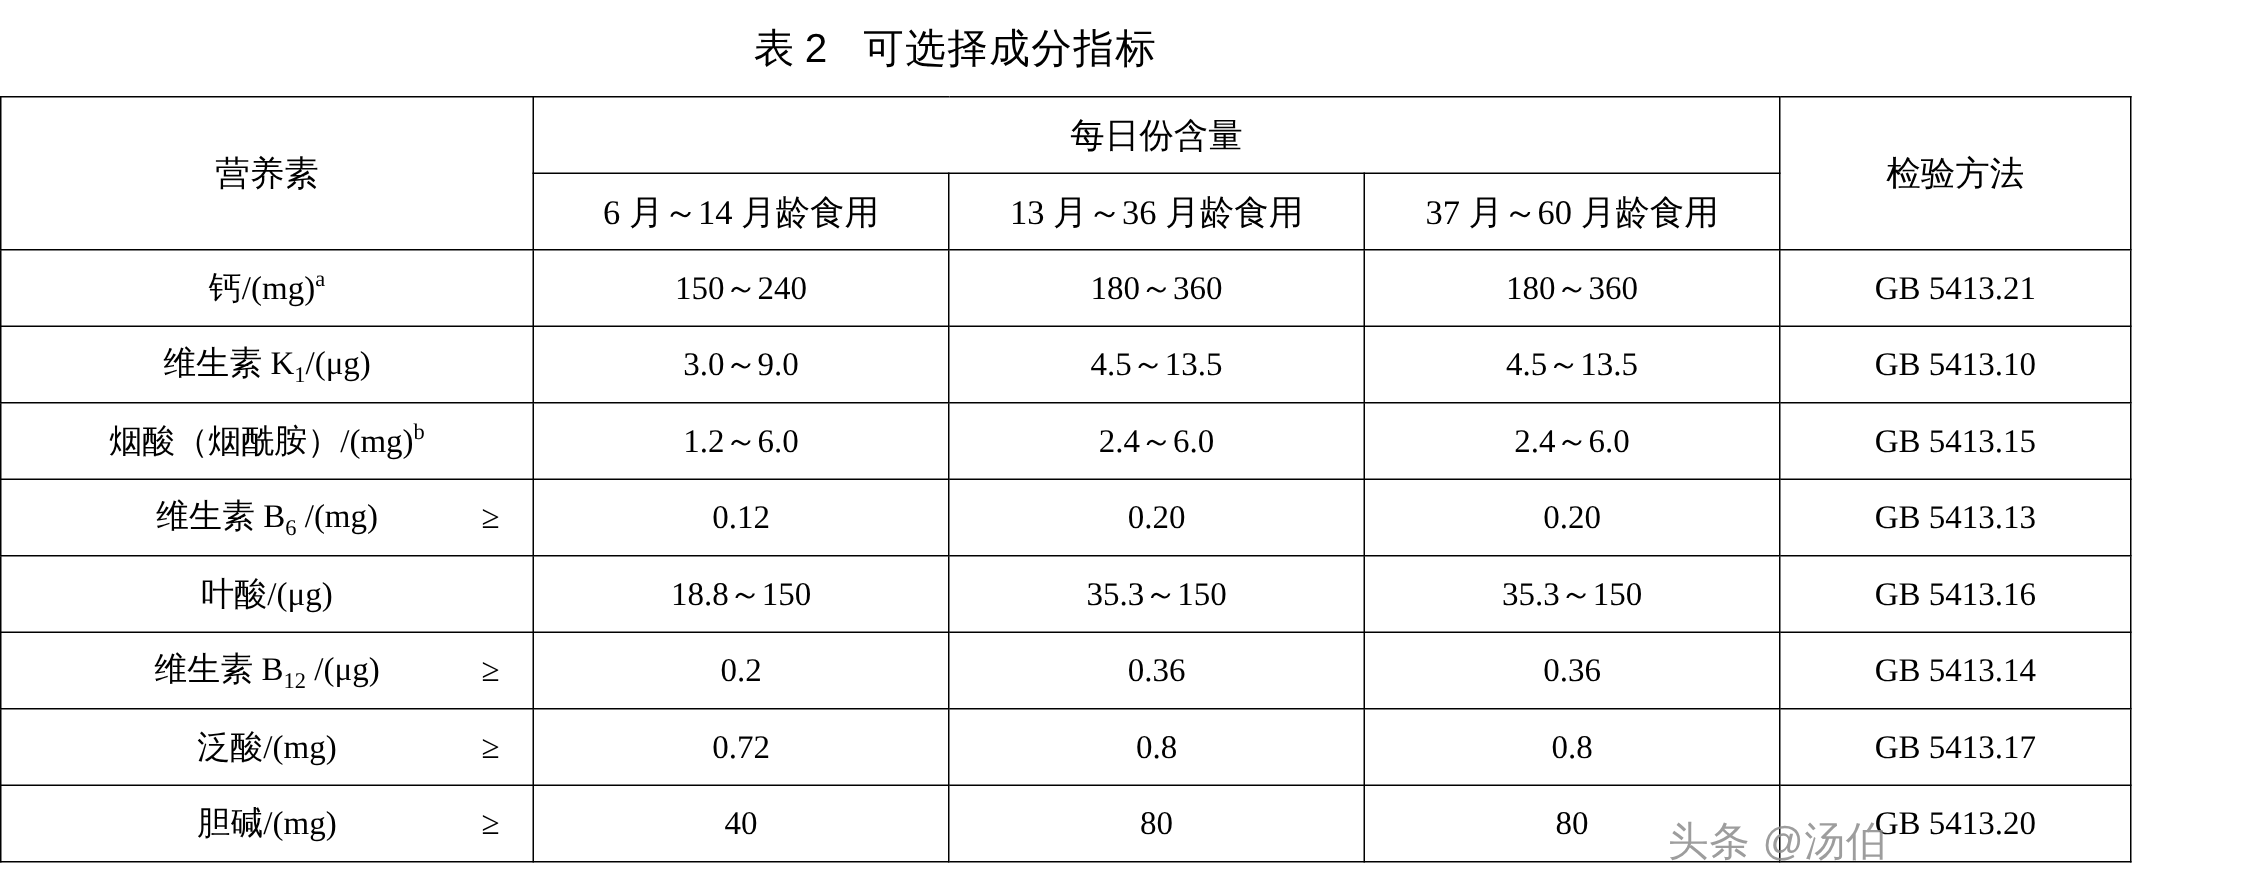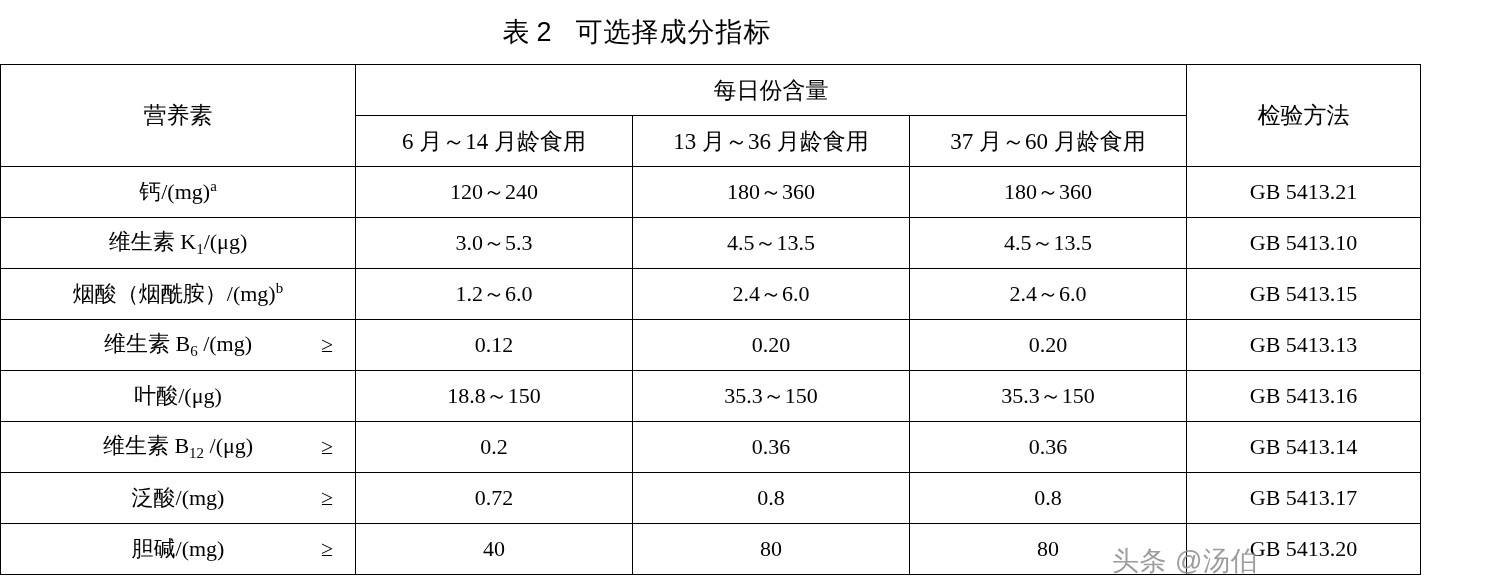--- a/index.html
+++ b/index.html
@@ -114,28 +114,28 @@
       </tr>
       <tr>
         <th>6 月～14 月龄食用</th>
         <th>13 月～36 月龄食用</th>
         <th>37 月～60 月龄食用</th>
       </tr>
     </thead>
     <tbody id="tbody">
         <tr>
           <td class="nutrient"><span>钙/(mg)<sup>a</sup></span></td>
-          <td>120～240</td>
+          <td>150～240</td>
           <td>180～360</td>
           <td>180～360</td>
           <td>GB 5413.21</td>
         </tr>
         <tr>
           <td class="nutrient"><span>维生素 K<sub>1</sub>/(μg)</span></td>
-          <td>3.0～5.3</td>
+          <td>3.0～9.0</td>
           <td>4.5～13.5</td>
           <td>4.5～13.5</td>
           <td>GB 5413.10</td>
         </tr>
         <tr>
           <td class="nutrient"><span>烟酸（烟酰胺）/(mg)<sup>b</sup></span></td>
           <td>1.2～6.0</td>
           <td>2.4～6.0</td>
           <td>2.4～6.0</td>
           <td>GB 5413.15</td>

